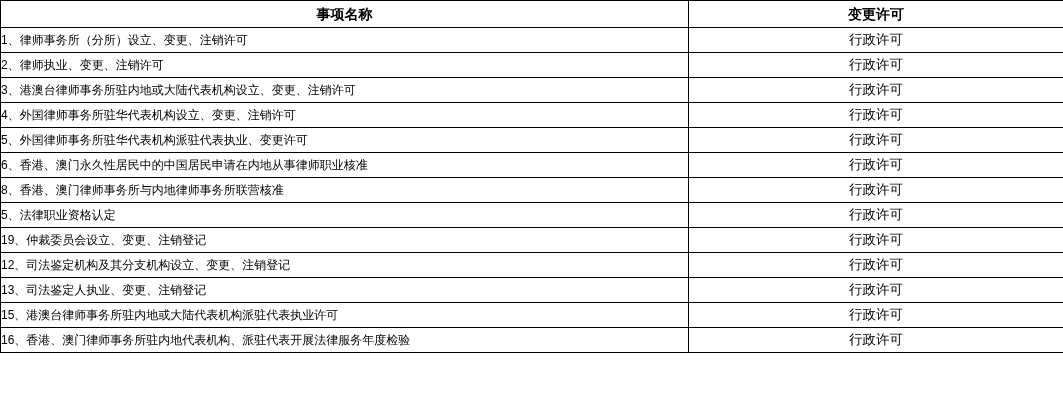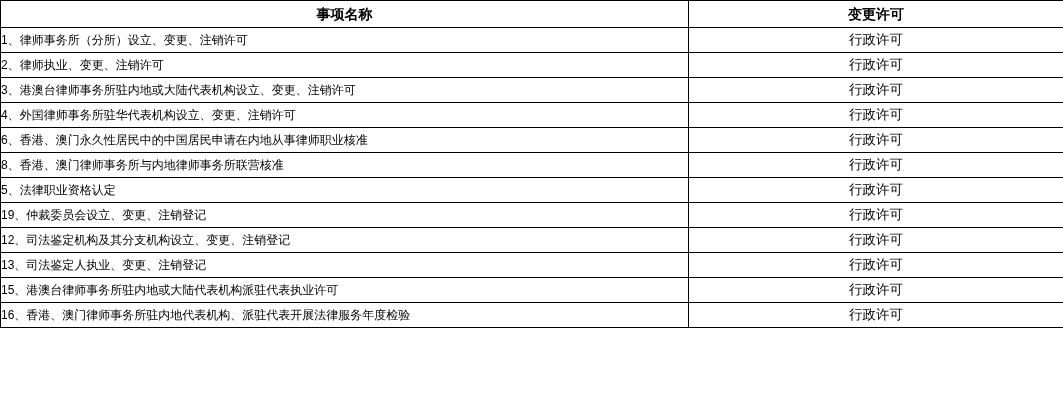--- a/index.html
+++ b/index.html
@@ -80,20 +80,24 @@
       </tr>
       <tr>
         <td class="cell-name">3、港澳台律师事务所驻内地或大陆代表机构设立、变更、注销许可</td>
         <td class="cell-type">行政许可</td>
       </tr>
       <tr>
         <td class="cell-name">4、外国律师事务所驻华代表机构设立、变更、注销许可</td>
         <td class="cell-type">行政许可</td>
       </tr>
       <tr>
+        <td class="cell-name">5、外国律师事务所驻华代表机构派驻代表执业、变更许可</td>
+        <td class="cell-type">行政许可</td>
+      </tr>
+      <tr>
         <td class="cell-name">6、香港、澳门永久性居民中的中国居民申请在内地从事律师职业核准</td>
         <td class="cell-type">行政许可</td>
       </tr>
       <tr>
         <td class="cell-name">8、香港、澳门律师事务所与内地律师事务所联营核准</td>
         <td class="cell-type">行政许可</td>
       </tr>
       <tr>
         <td class="cell-name">5、法律职业资格认定</td>
         <td class="cell-type">行政许可</td>

